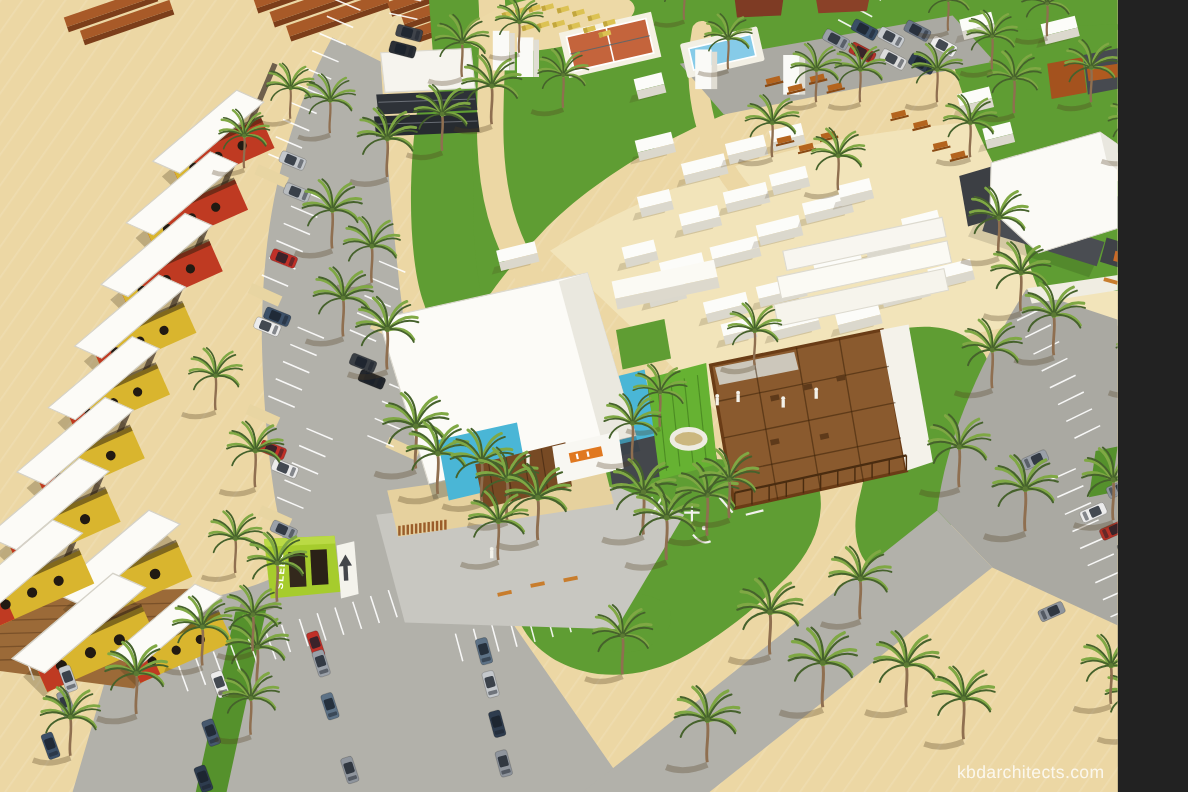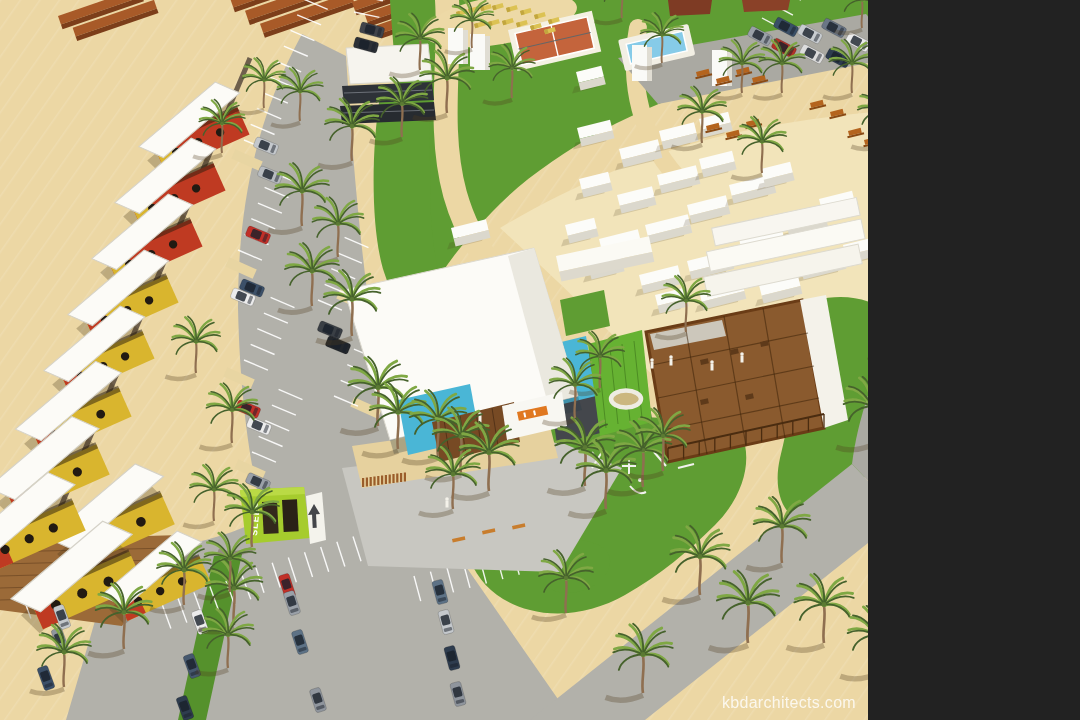--- a/index.html
+++ b/index.html
@@ -1,16 +1,16 @@
 <!DOCTYPE html>
 <html><head>
 <meta charset="utf-8">
 <style>
   html,body{margin:0;padding:0;background:#222;}
-  .stage{position:relative;width:868px;height:720px;overflow:hidden;
+  .stage{position:relative;width:1016px;height:720px;overflow:hidden;
          font-family:"Liberation Sans",sans-serif;background:#ecd7a4;}
   .stage svg{position:absolute;left:0;top:0;}
   .watermark{position:absolute;right:12px;bottom:8px;font-size:16px;
              color:rgba(255,255,255,.80);letter-spacing:.3px;}
 </style>
 </head>
 <body>
 
 <div class="stage">
 <svg id="scene-svg" width="1080" height="720" viewBox="0 0 1080 720">

